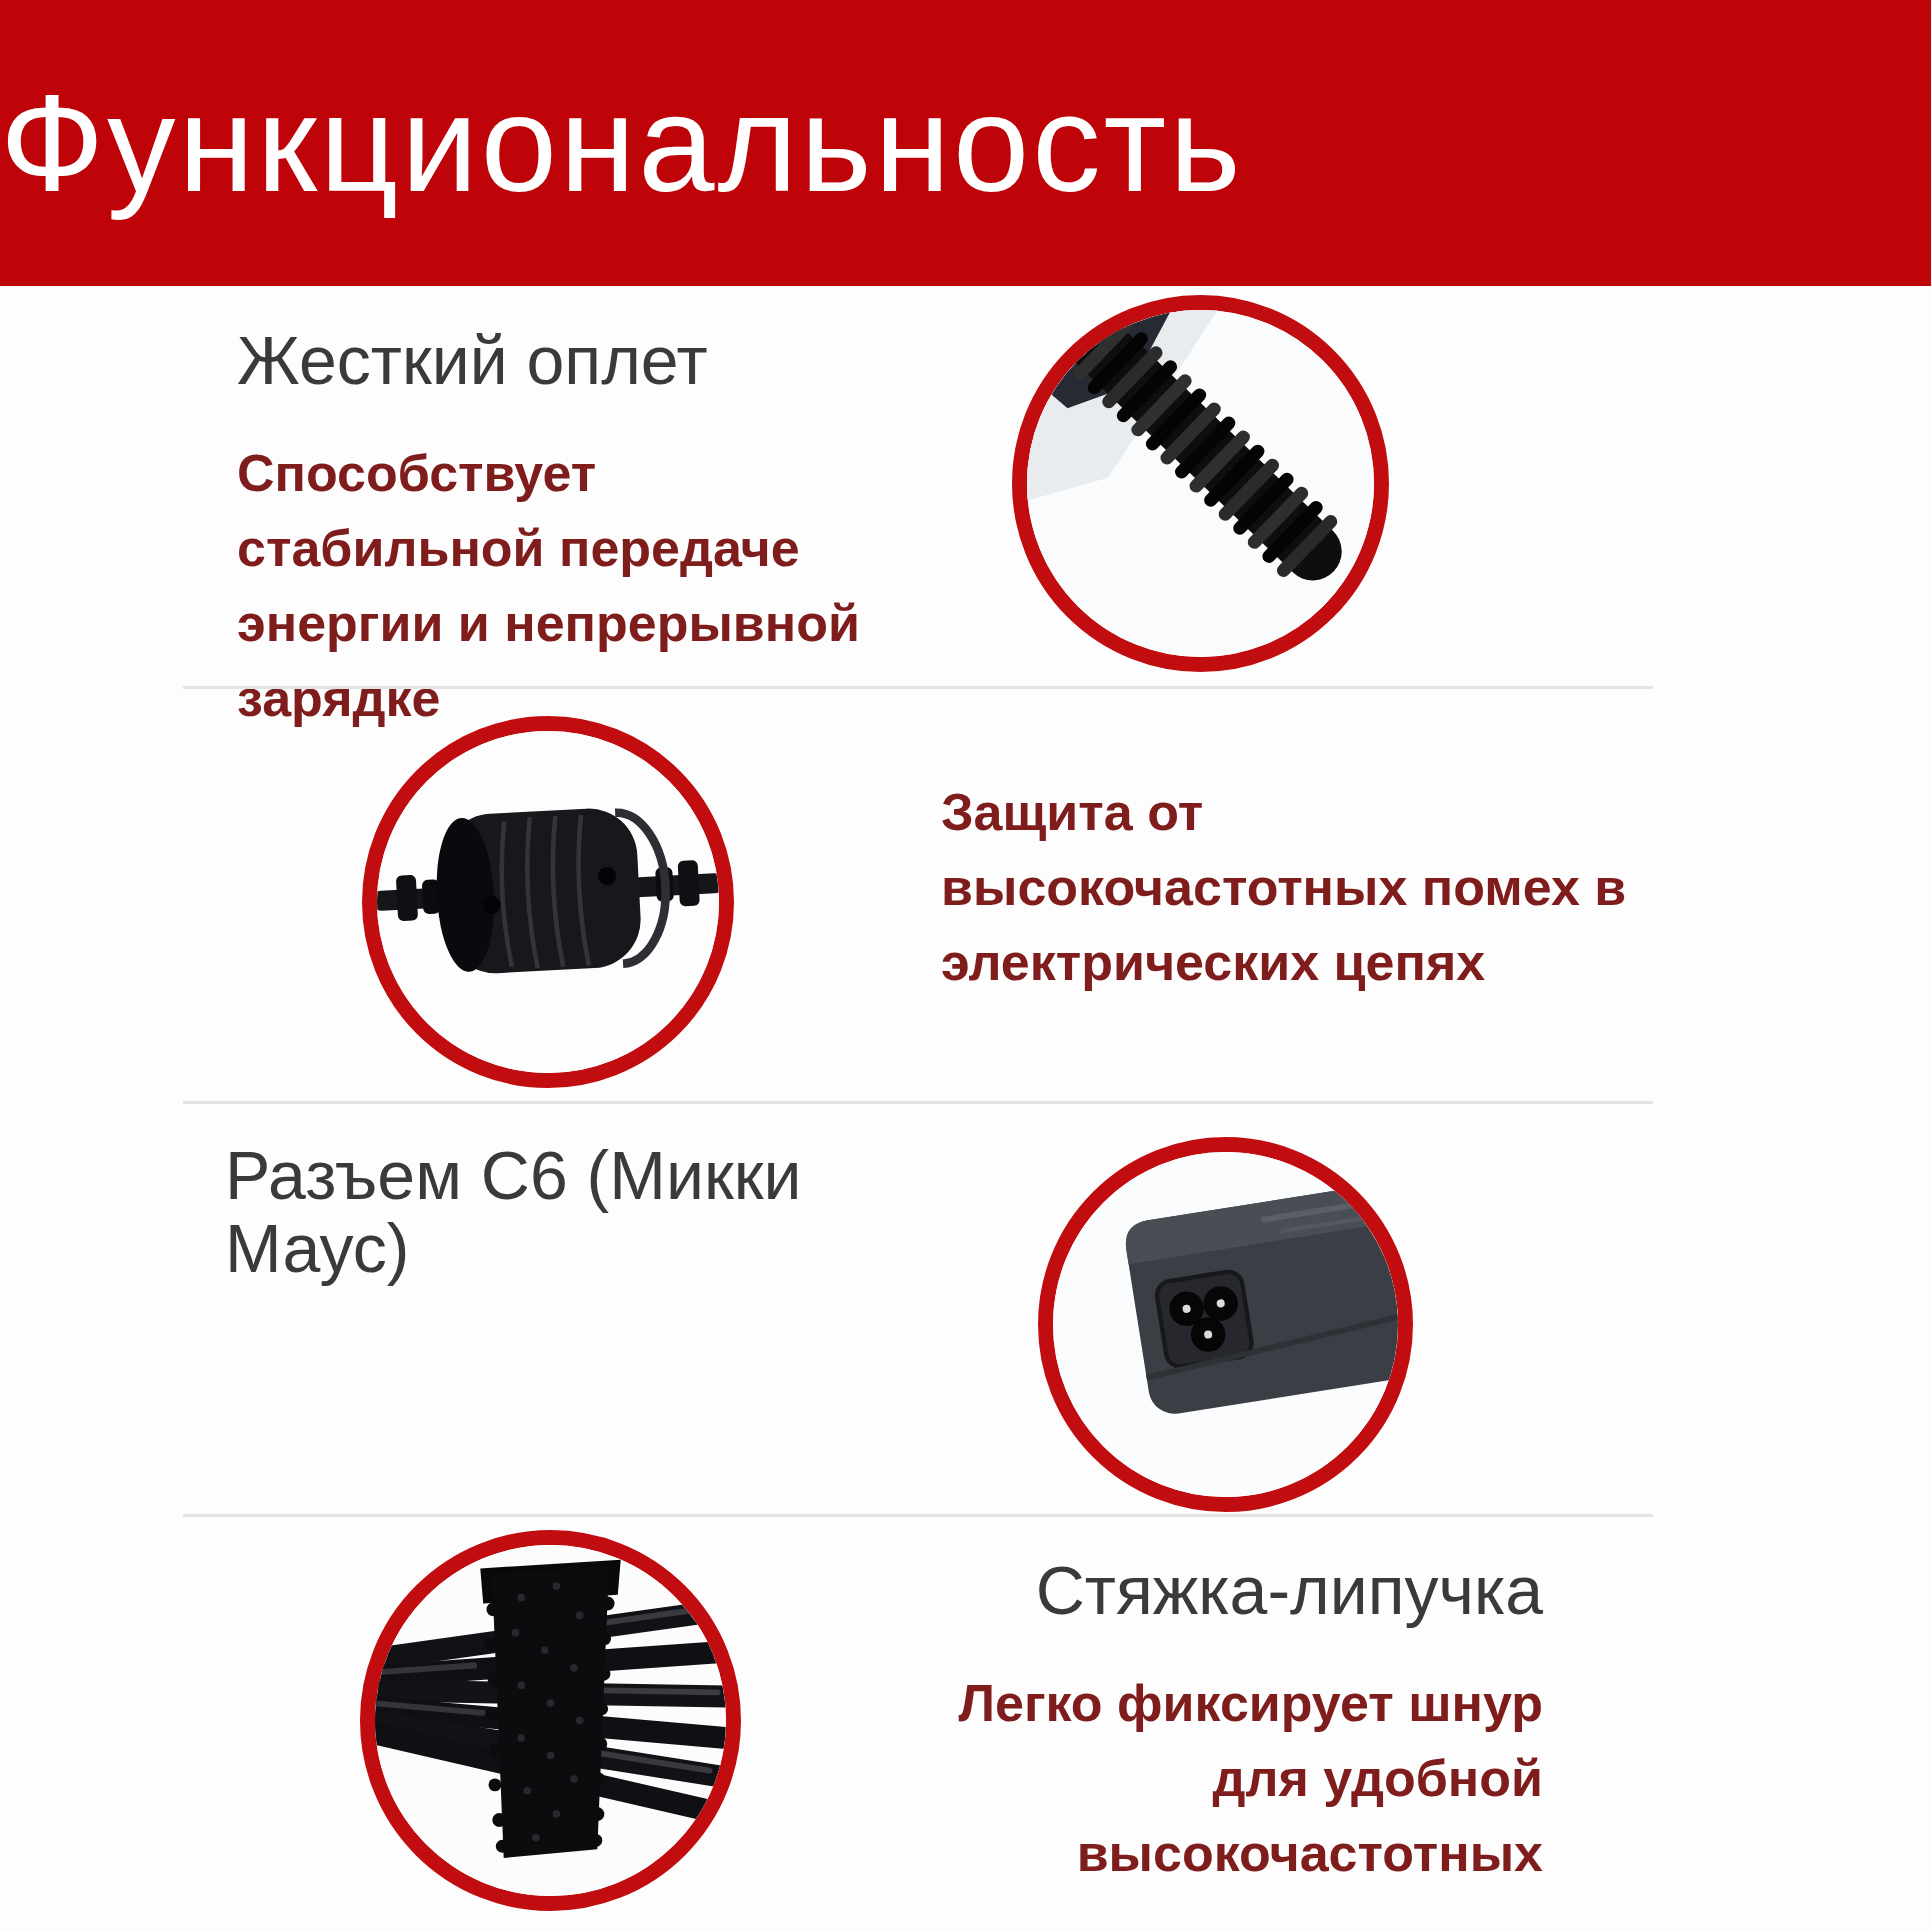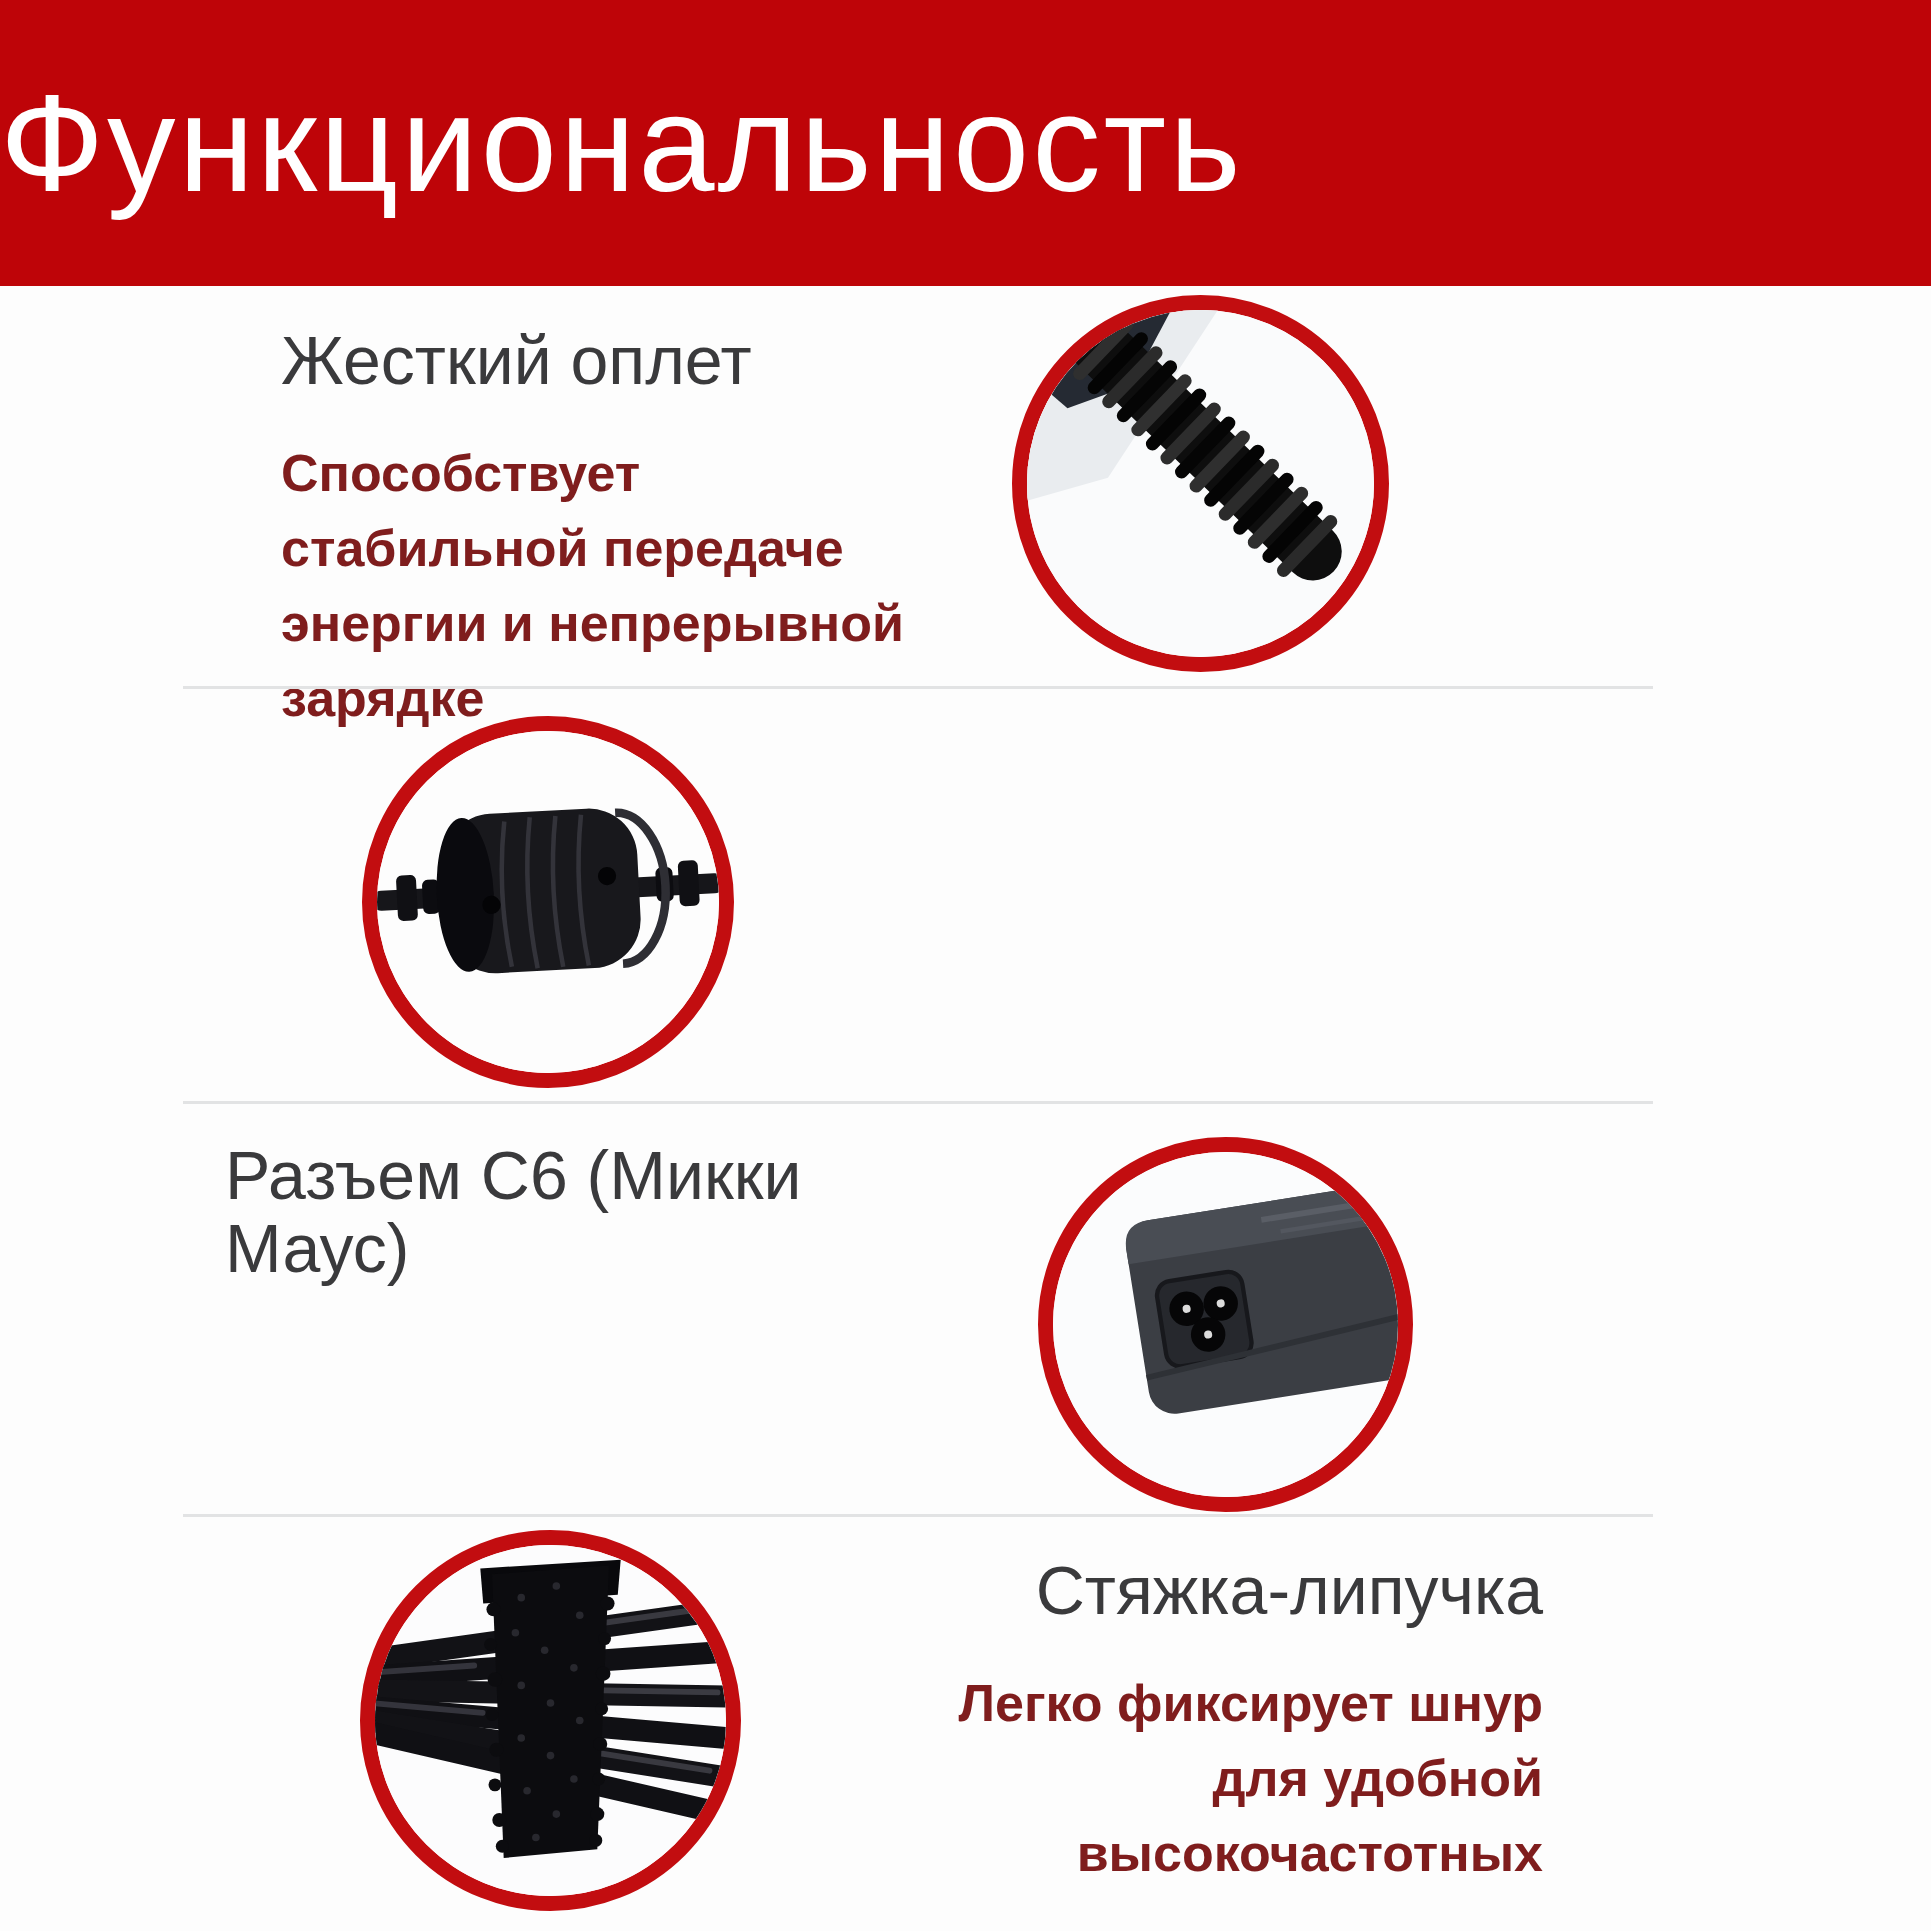--- a/index.html
+++ b/index.html
@@ -18,21 +18,21 @@
   }
   .sec{position:absolute;}
   .sec h2{
     margin:0;font-size:68px;line-height:1.08;font-weight:400;
     color:#3a3a3c;letter-spacing:0px;
   }
   .sec p{
     margin:39px 0 0 0;font-size:52px;line-height:75px;
     color:#7f1d1d;font-weight:700;
   }
-  .sec--1{left:237px;top:324px;width:657px;margin-left:44px;}
+  .sec--1{left:237px;top:324px;width:657px;}
   .sec--2{left:941px;top:736px;width:714px;}
   .sec--3{left:225px;top:1139px;width:637px;}
   .sec--4{left:944px;top:1554px;width:599px;text-align:right;}
   .circle{
     position:absolute;border-radius:50%;
     border:15.4px solid #c20d10;background:#ffffff;overflow:hidden;
     box-sizing:border-box;
   }
   .circle svg{display:block;width:100%;height:100%;}
   .circle--1{left:1012px;top:295px;width:377px;height:377px;}
@@ -100,20 +100,21 @@
       <path d="M46 31 q -4 25 0 51" stroke="#33333a" stroke-width="1.6" fill="none"></path>
       <path d="M55 30 q -4 26 0 53" stroke="#33333a" stroke-width="1.6" fill="none"></path>
       <path d="M64 30 q -4 26 0 53" stroke="#33333a" stroke-width="1.6" fill="none"></path>
       <path d="M73 30 q -4 26 0 53" stroke="#33333a" stroke-width="1.6" fill="none"></path>
       <circle cx="40" cy="60" r="3.2" fill="#040406"></circle>
       <circle cx="81" cy="52" r="3.2" fill="#040406"></circle>
     </g>
   </svg>
 </div>
 <div class="sec sec--2">
+  <p>Защита от высокочастотных помех в электрических цепях</p>
 </div>
 <div class="divider divider--2"></div>
 
 <div class="sec sec--3">
   <h2>Разъем C6 (Микки Маус)</h2>
 </div>
 <div class="circle circle--3">
   <svg viewBox="0 0 120 120" preserveAspectRatio="xMidYMid slice" aria-hidden="true">
     <rect width="120" height="120" fill="#fbfcfd"></rect>
     <g transform="rotate(-9 60 60)">

